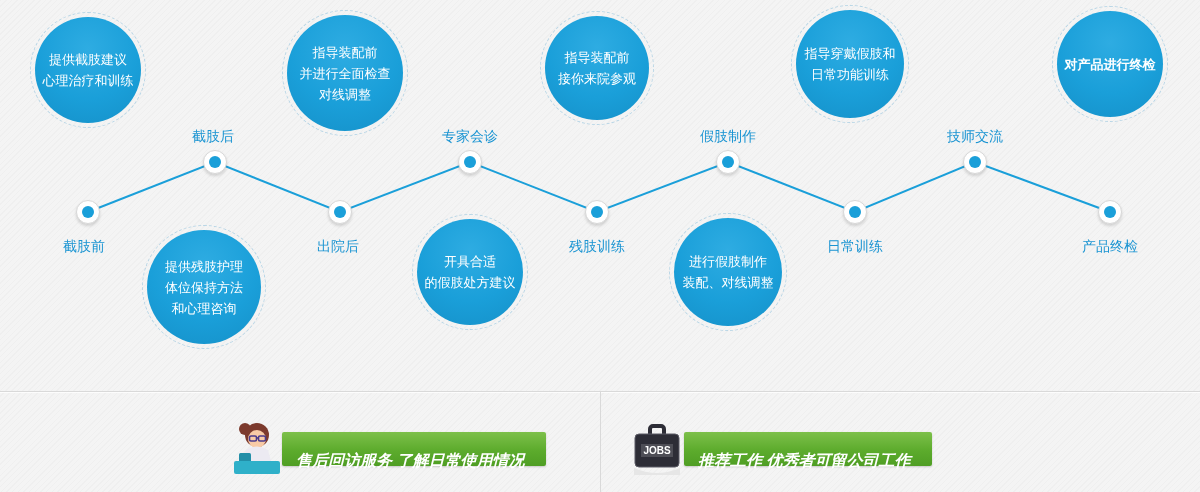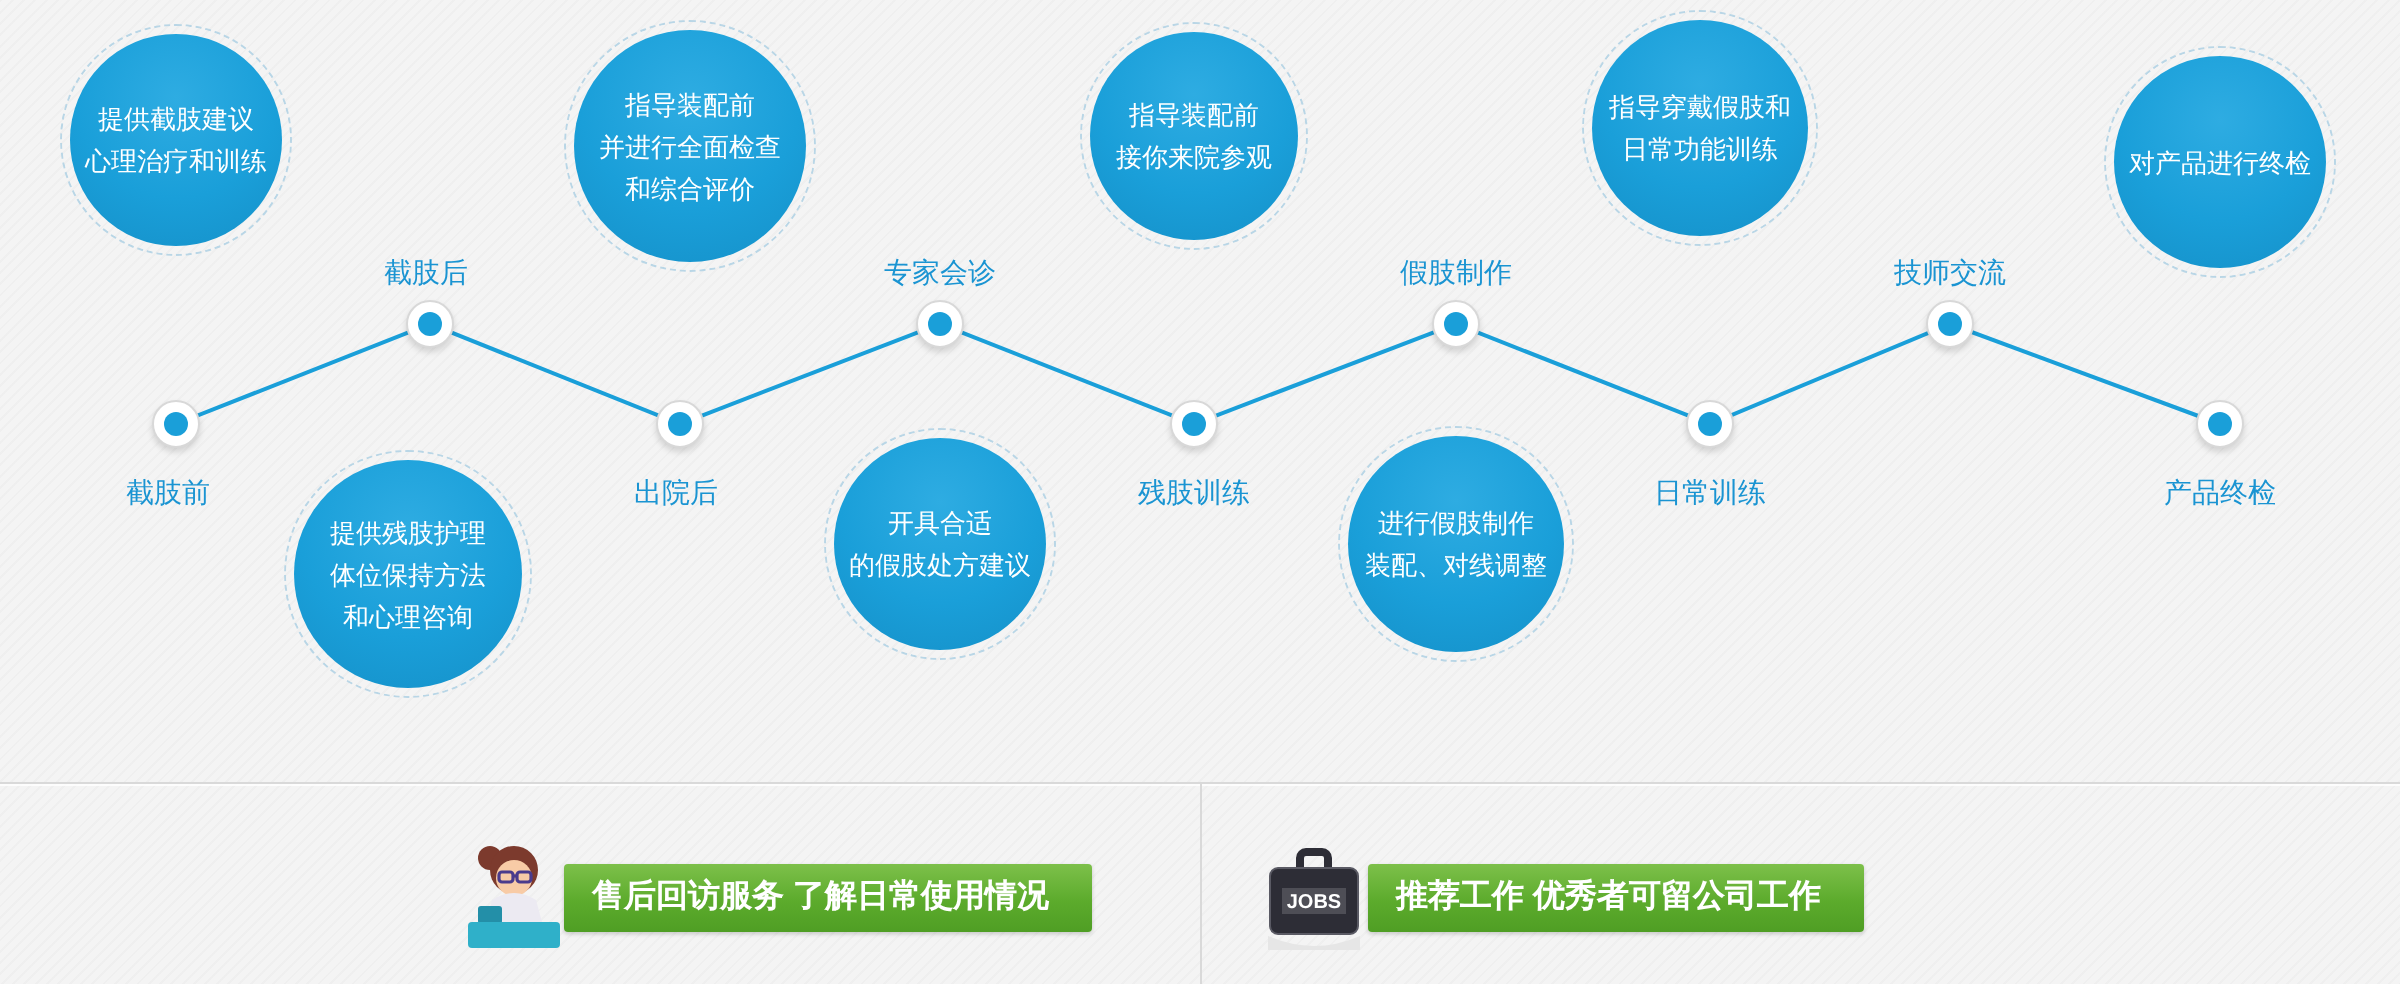--- a/index.html
+++ b/index.html
@@ -32,24 +32,24 @@
     position:absolute; z-index:3; transform:translateX(-50%);
     color:#1a94d2; font-size:14px; font-weight:normal; white-space:nowrap;
   }
 
   .hline { position:absolute; left:0; top:391px; width:1200px; height:1px; background:#d9d9d9; box-shadow:0 1px 0 rgba(255,255,255,0.8); }
   .vline { position:absolute; left:600px; top:391px; width:1px; height:101px; background:#d9d9d9; }
 
   .cta { position:absolute; z-index:4; display:flex; align-items:center; cursor:pointer; }
   .cta-icon { position:relative; z-index:2; margin-right:-4px; flex:0 0 auto; }
   .cta-banner {
-    height:34px; line-height:34px; padding:0 22px 0 14px;
+    height:34px; line-height:34px; padding:12px 22px 0 14px;
     color:#fff; font-size:16px; font-weight:bold; white-space:nowrap;
     background:linear-gradient(180deg,#7dc04a 0%, #5cab2c 55%, #4f9e24 100%);
-    border-radius:2px; box-shadow:0 1px 2px rgba(0,0,0,0.18);
+    border-radius:2px; box-shadow:0 1px 2px rgba(0,0,0,0.18);font-style:italic;
   }
 </style>
 </head>
 <body>
 
 <div class="page">
 
   <svg class="zigzag" width="1200" height="492">
     <polyline points="88,212 215,162 340,212 470,162 597,212 728,162 855,212 975,162 1110,212" fill="none" stroke="#1a9fd9" stroke-width="2"></polyline>
   </svg>
@@ -57,36 +57,36 @@
   <div class="bubble" style="left:30px; top:12px; width:116px; height:116px;">
     <div class="bubble-core">
       <span>提供截肢建议</span>
       <span>心理治疗和训练</span>
     </div>
   </div>
   <div class="bubble" style="left:282px; top:10px; width:126px; height:126px;">
     <div class="bubble-core">
       <span>指导装配前</span>
       <span>并进行全面检查</span>
-      <span>和综合评价</span>
+      <span>对线调整</span>
     </div>
   </div>
   <div class="bubble" style="left:540px; top:11px; width:114px; height:114px;">
     <div class="bubble-core">
       <span>指导装配前</span>
       <span>接你来院参观</span>
     </div>
   </div>
   <div class="bubble" style="left:791px; top:5px; width:118px; height:118px;">
     <div class="bubble-core">
       <span>指导穿戴假肢和</span>
       <span>日常功能训练</span>
     </div>
   </div>
-  <div class="bubble" style="left:1052px; top:23px; width:116px; height:116px;">
+  <div class="bubble" style="left:1052px; top:6px; width:116px; height:116px;font-weight:bold;">
     <div class="bubble-core">
       <span>对产品进行终检</span>
     </div>
   </div>
 
   <div class="bubble" style="left:142px; top:225px; width:124px; height:124px;">
     <div class="bubble-core">
       <span>提供残肢护理</span>
       <span>体位保持方法</span>
       <span>和心理咨询</span>

